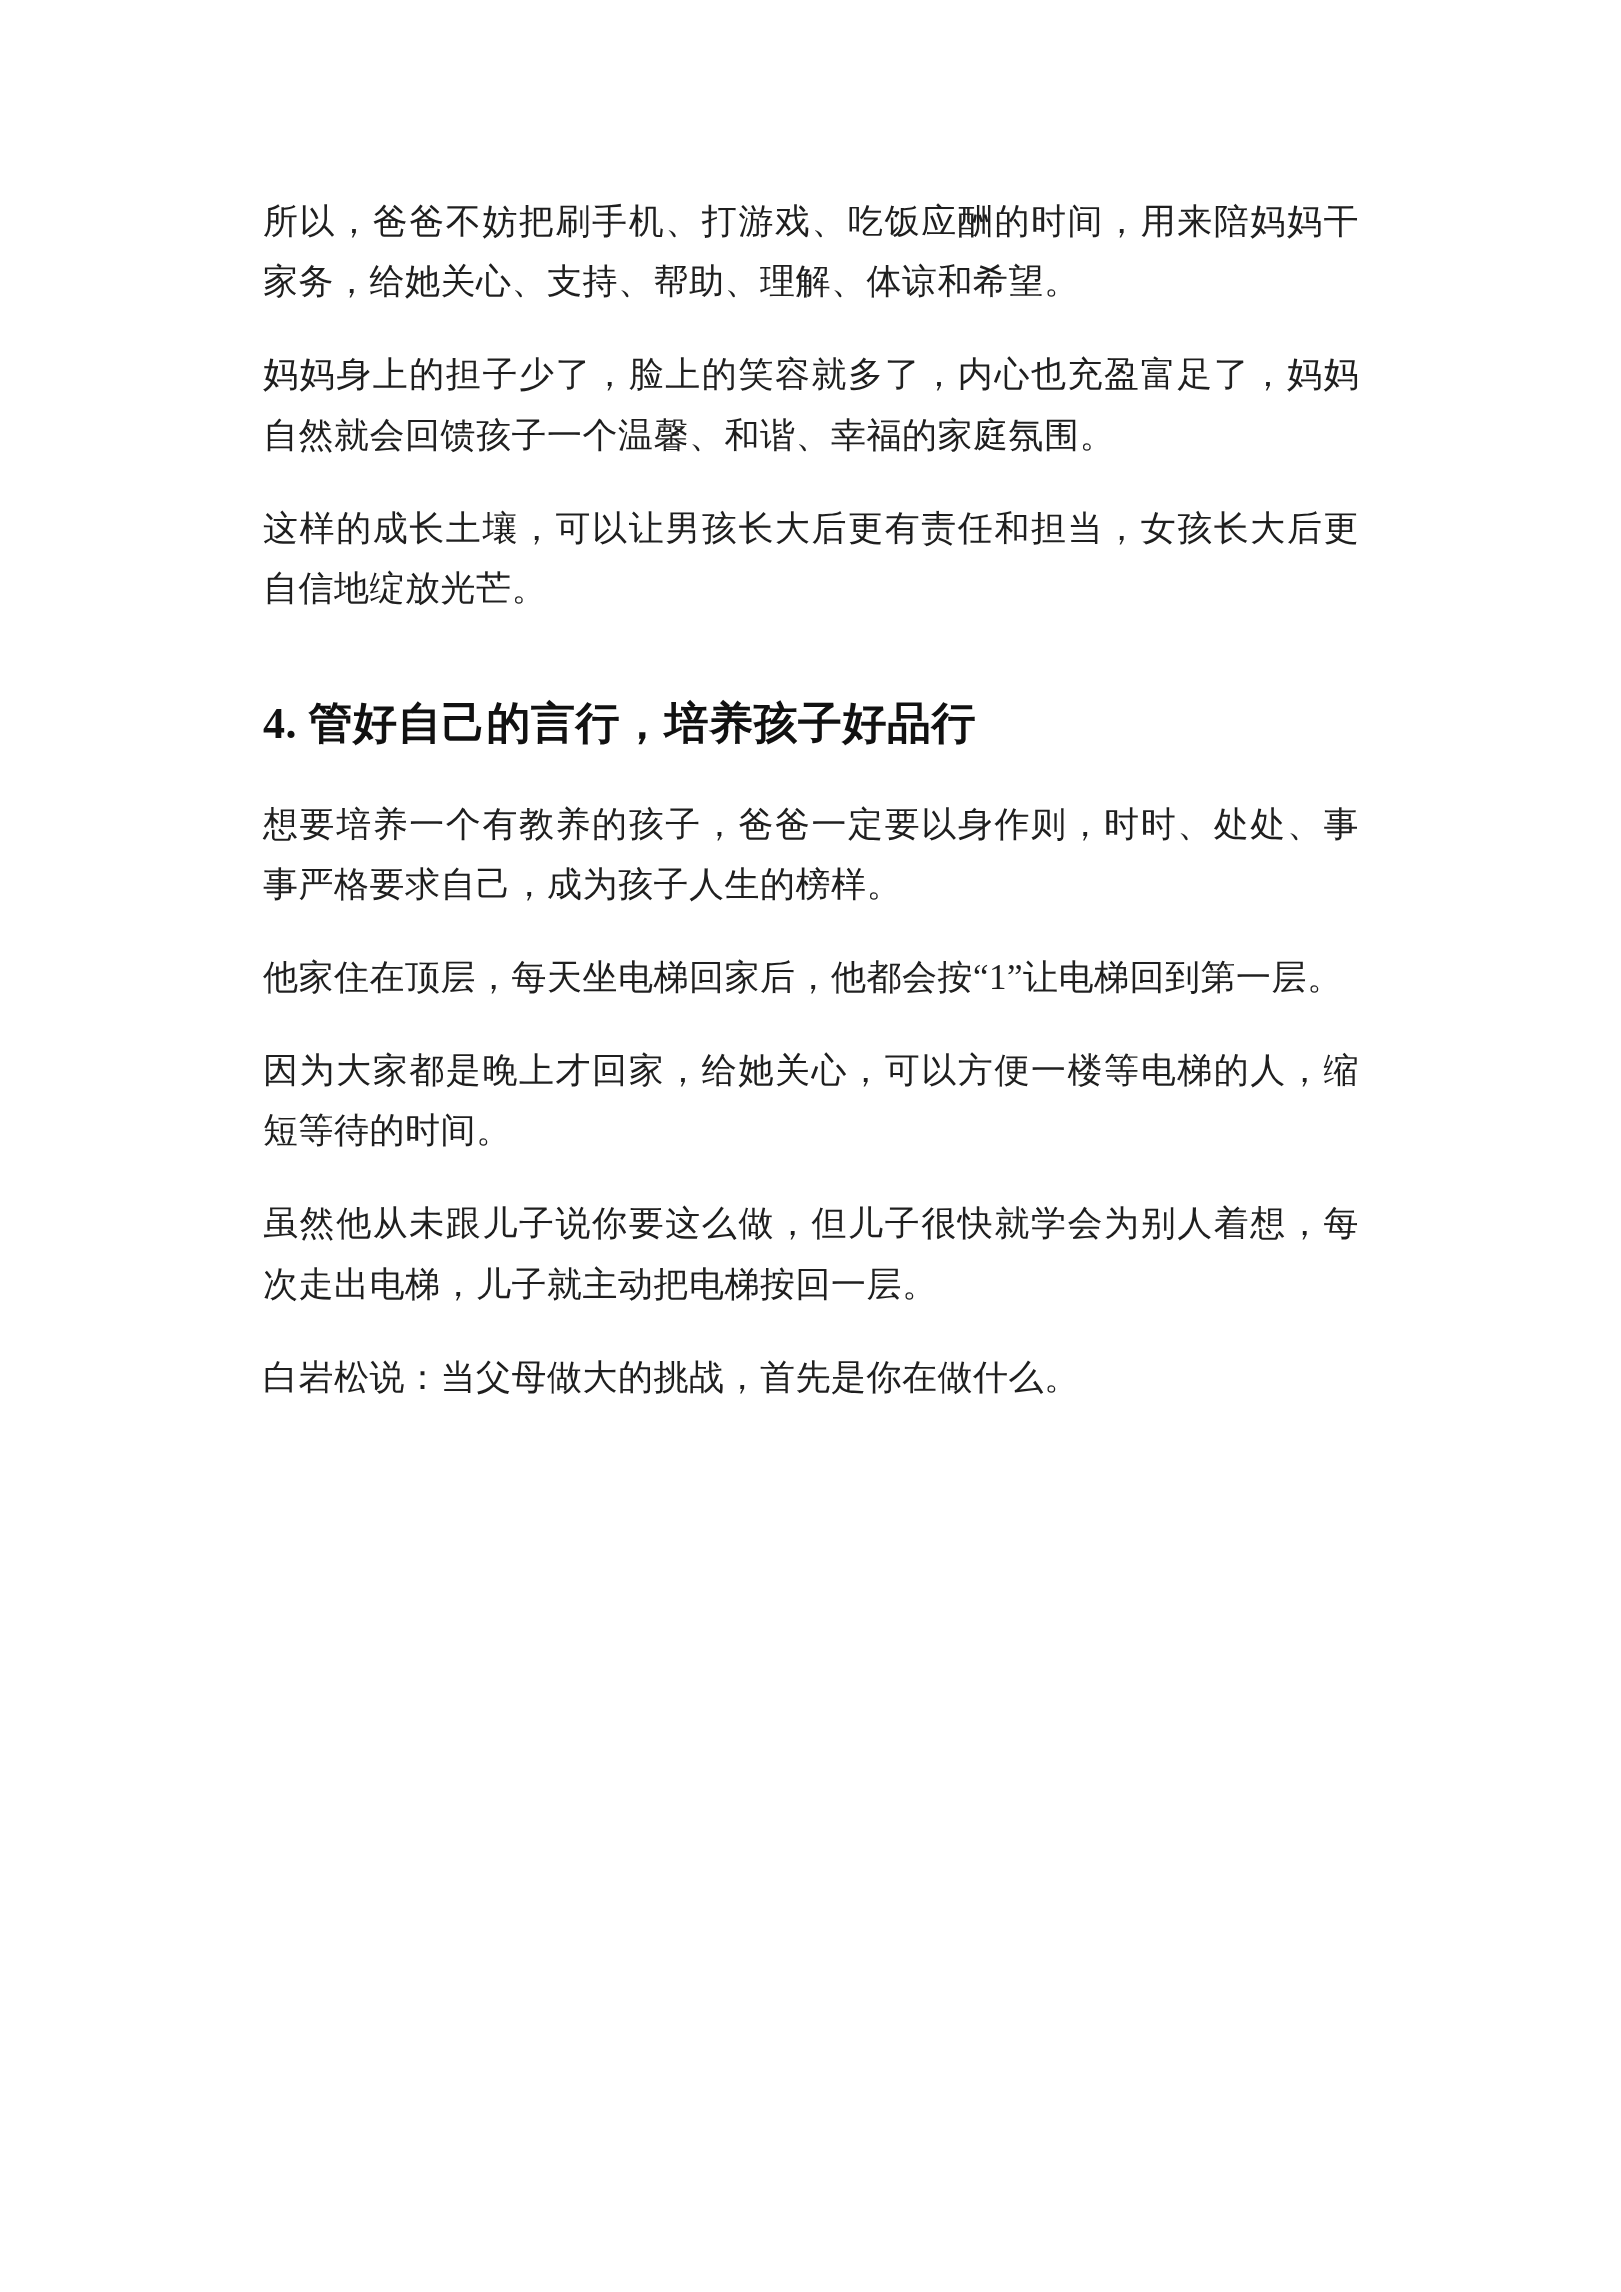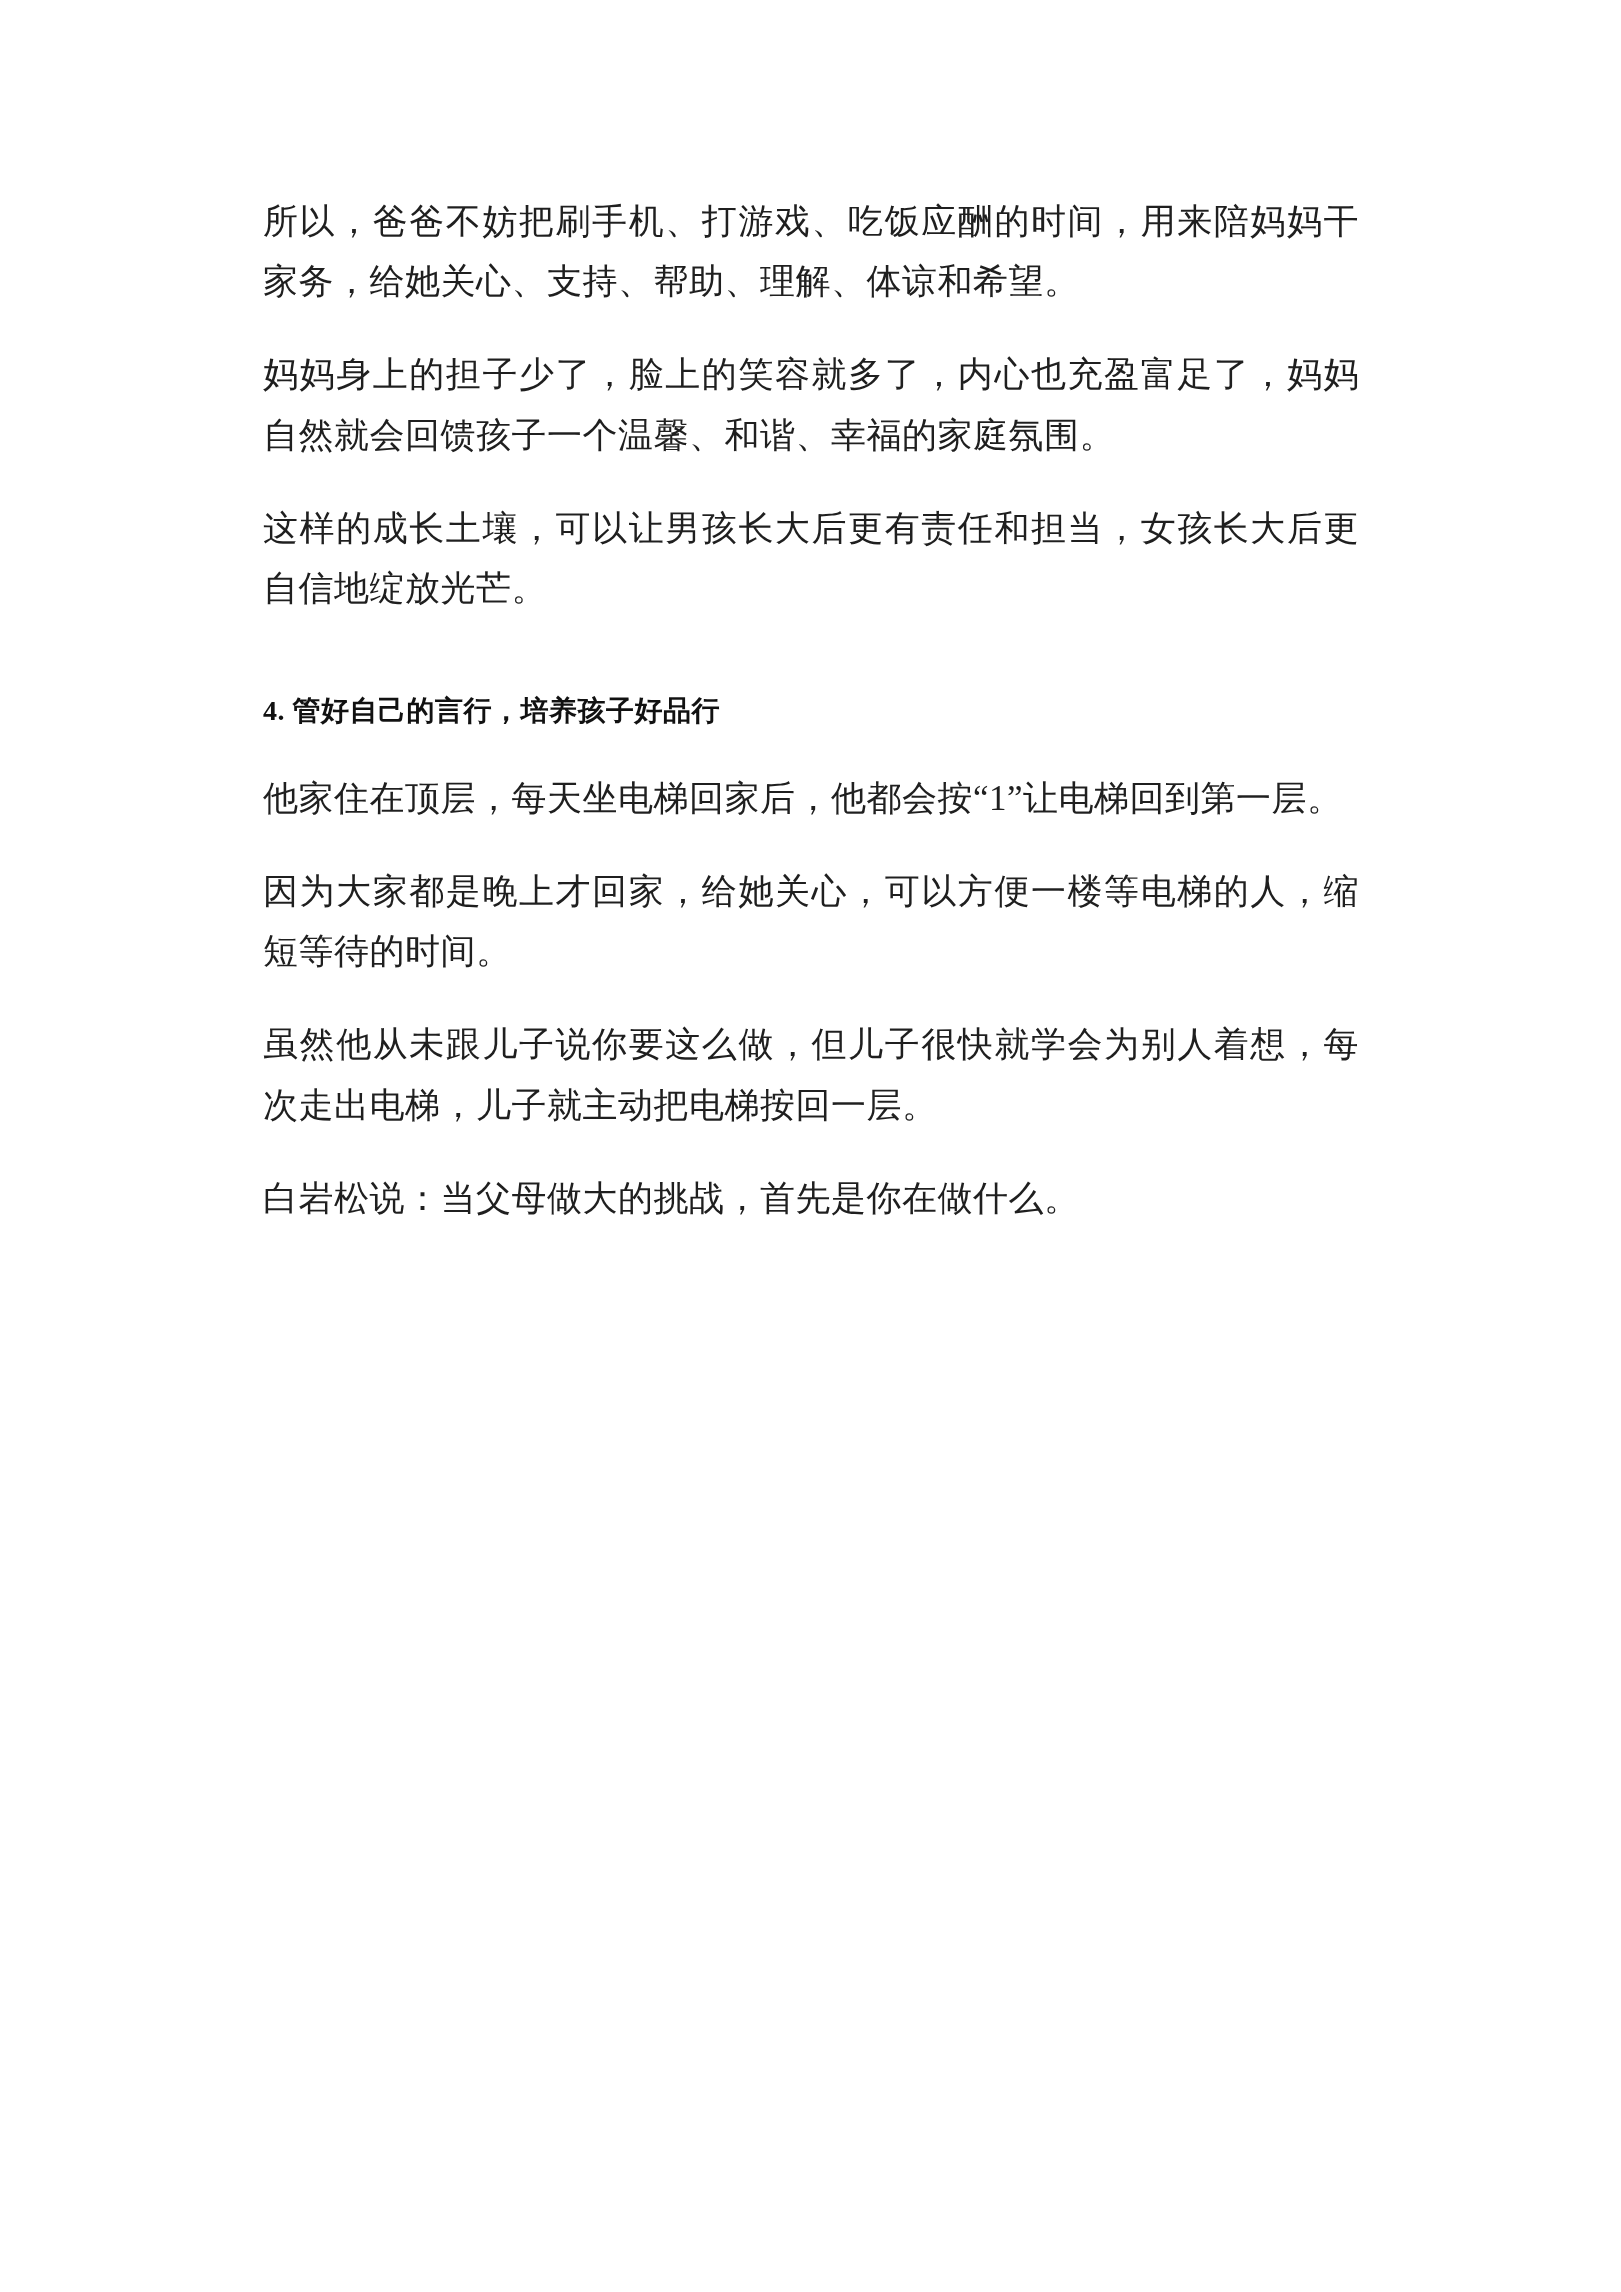--- a/index.html
+++ b/index.html
@@ -33,21 +33,21 @@
     font-size: 35px;
     line-height: 1.72;
     text-align: justify;
     text-justify: inter-ideograph;
     letter-spacing: 0.5px;
     color: #1f1f1f;
     font-family: "Liberation Serif", "DejaVu Serif", serif;
   }
   h2.heading {
     margin: 70px 0 35px 0;
-    font-size: 28px;
+    font-size: 44px;
     line-height: 1.6;
     font-weight: bold;
     letter-spacing: 0.5px;
     color: #111111;
     font-family: "Liberation Serif", "DejaVu Serif", serif;
   }
   .para:last-child {
     margin-bottom: 0;
   }
 </style>
@@ -56,20 +56,21 @@
 
 <div class="page">
   <div class="content">
 
     <p class="para">所以，爸爸不妨把刷手机、打游戏、吃饭应酬的时间，用来陪妈妈干家务，给她关心、支持、帮助、理解、体谅和希望。</p>
     <p class="para">妈妈身上的担子少了，脸上的笑容就多了，内心也充盈富足了，妈妈自然就会回馈孩子一个温馨、和谐、幸福的家庭氛围。</p>
     <p class="para">这样的成长土壤，可以让男孩长大后更有责任和担当，女孩长大后更自信地绽放光芒。</p>
 
     <h2 class="heading">4. 管好自己的言行，培养孩子好品行</h2>
 
+    <p class="para">想要培养一个有教养的孩子，爸爸一定要以身作则，时时、处处、事事严格要求自己，成为孩子人生的榜样。</p>
     <p class="para">他家住在顶层，每天坐电梯回家后，他都会按“1”让电梯回到第一层。</p>
     <p class="para">因为大家都是晚上才回家，给她关心，可以方便一楼等电梯的人，缩短等待的时间。</p>
     <p class="para">虽然他从未跟儿子说你要这么做，但儿子很快就学会为别人着想，每次走出电梯，儿子就主动把电梯按回一层。</p>
     <p class="para">白岩松说：当父母做大的挑战，首先是你在做什么。</p>
 
   </div>
 </div>
 
 
 </body></html>

